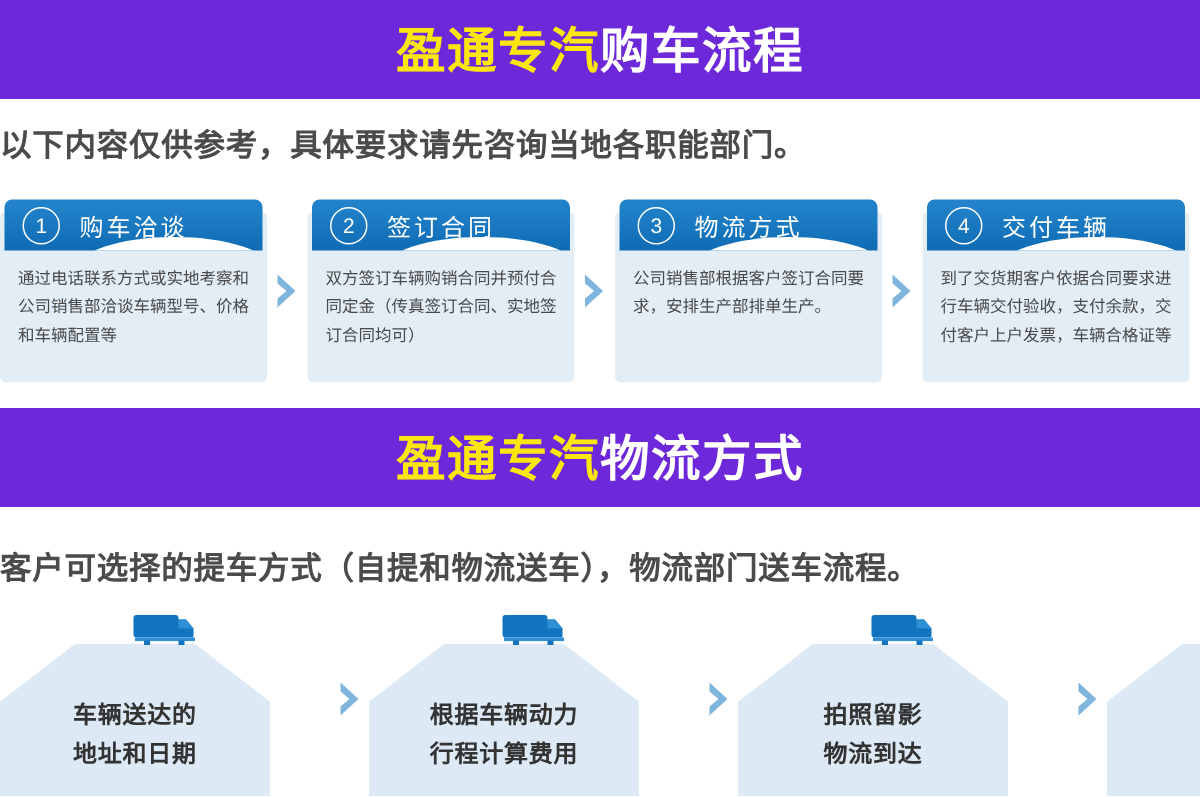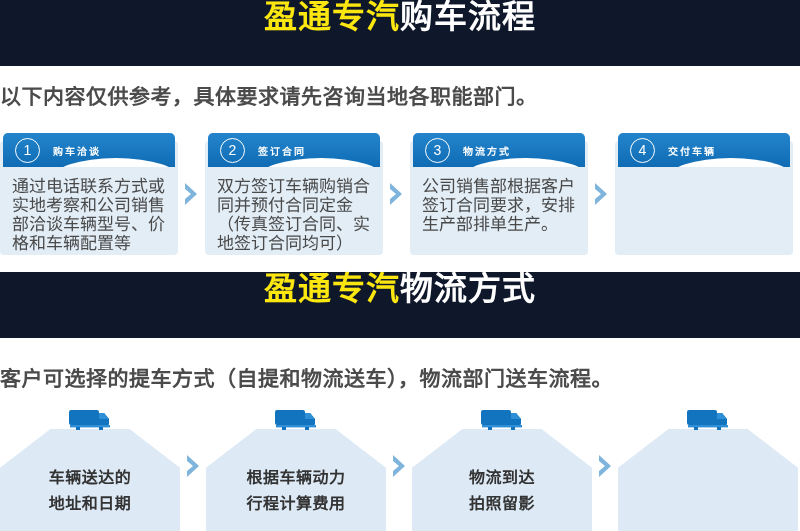--- a/index.html
+++ b/index.html
@@ -19,23 +19,23 @@
     position: relative;
     width: 800px;
     height: 531px;
   }
 
   
   .banner {
     position: absolute;
     left: 0;
     width: 800px;
-    background: #0f172a;
-    display: flex;
-    align-items: flex-start;
+    background: #6d28d9;
+    display: flex;
+    align-items: center;
     justify-content: center;
   }
   #banner-1 { top: 0;   height: 66px; }
   #banner-2 { top: 272px; height: 66px; }
 
   .banner-title {
     font-size: 33px;
     font-weight: bold;
     letter-spacing: 1px;
     white-space: nowrap;
@@ -119,32 +119,32 @@
     line-height: 22px;
     text-align: center;
     font-weight: normal;
     flex: 0 0 23px;
   }
   .step-title {
     position: relative;
     z-index: 3;
     margin-left: 13px;
     color: #ffffff;
-    font-size: 10px;
-    font-weight: bold;
+    font-size: 16px;
+    font-weight: normal;
     letter-spacing: 2px;
     white-space: nowrap;
   }
   .step-text {
     position: absolute;
     left: 12px;
     top: 44px;
     width: 155px;
     color: #4a4a4a;
-    font-size: 17px;
+    font-size: 11px;
     line-height: 19px;
     letter-spacing: 0;
   }
   .step-arrow {
     flex: 0 0 27px;
     height: 122px;
     display: flex;
     align-items: center;
     justify-content: center;
     color: #7fb4dd;
@@ -169,20 +169,21 @@
     width: 800px;
     height: 123px;
     display: flex;
     align-items: flex-end;
   }
   .logi-card {
     position: relative;
     flex: 0 0 180px;
     width: 180px;
     height: 123px;
+    padding-left: 40px;
   }
   .logi-shape {
     position: absolute;
     left: 0;
     bottom: 0;
     width: 180px;
     height: 102px;
     background: #ddeaf6;
     clip-path: polygon(0 38%, 28% 0, 72% 0, 100% 38%, 100% 100%, 0 100%);
   }
@@ -285,20 +286,21 @@
         </svg>
       </span>
     </div>
 
     <div class="step-card">
       <div class="step-body"></div>
       <div class="step-head">
         <div class="step-num">4</div>
         <div class="step-title">交付车辆</div>
       </div>
+      <div class="step-text">到了交货期客户依据合同要求进行车辆交付验收，支付余款，交付客户上户发票，车辆合格证等</div>
     </div>
 
   </div>
 
   <div class="gap-white"></div>
 
   <div class="banner" id="banner-2">
     <div class="banner-title">
       <span class="title-accent">盈通专汽</span><span class="title-main">物流方式</span>
     </div>
@@ -363,22 +365,22 @@
       <div class="logi-truck">
         <svg width="44" height="24" viewBox="0 0 44 24" aria-hidden="true">
           <path d="M3 2 h26 a2 2 0 0 1 2 2 v1 h5 l5 6 v5 a1 1 0 0 1 -1 1 h-37 a2 2 0 0 1 -2 -2 v-11 a2 2 0 0 1 2 -2 z" fill="#1273bf"></path>
           <path d="M31 5 h5 l5 6 h-10 z" fill="#2e8fd6"></path>
           <rect x="2" y="17" width="40" height="2.4" fill="#2e8fd6"></rect>
           <rect x="8" y="19" width="4" height="3" fill="#1273bf"></rect>
           <rect x="31" y="19" width="4" height="3" fill="#1273bf"></rect>
         </svg>
       </div>
       <div class="logi-label">
+        <span>拍照留影</span>
         <span>物流到达</span>
-        <span>拍照留影</span>
       </div>
     </div>
 
     <div class="logi-arrow">
       <span>
         <svg width="17" height="24" viewBox="0 0 17 24" aria-hidden="true">
           <path d="M2 1 L14 12 L2 23 L2 17 L8 12 L2 7 Z" fill="currentColor"></path>
         </svg>
       </span>
     </div>

